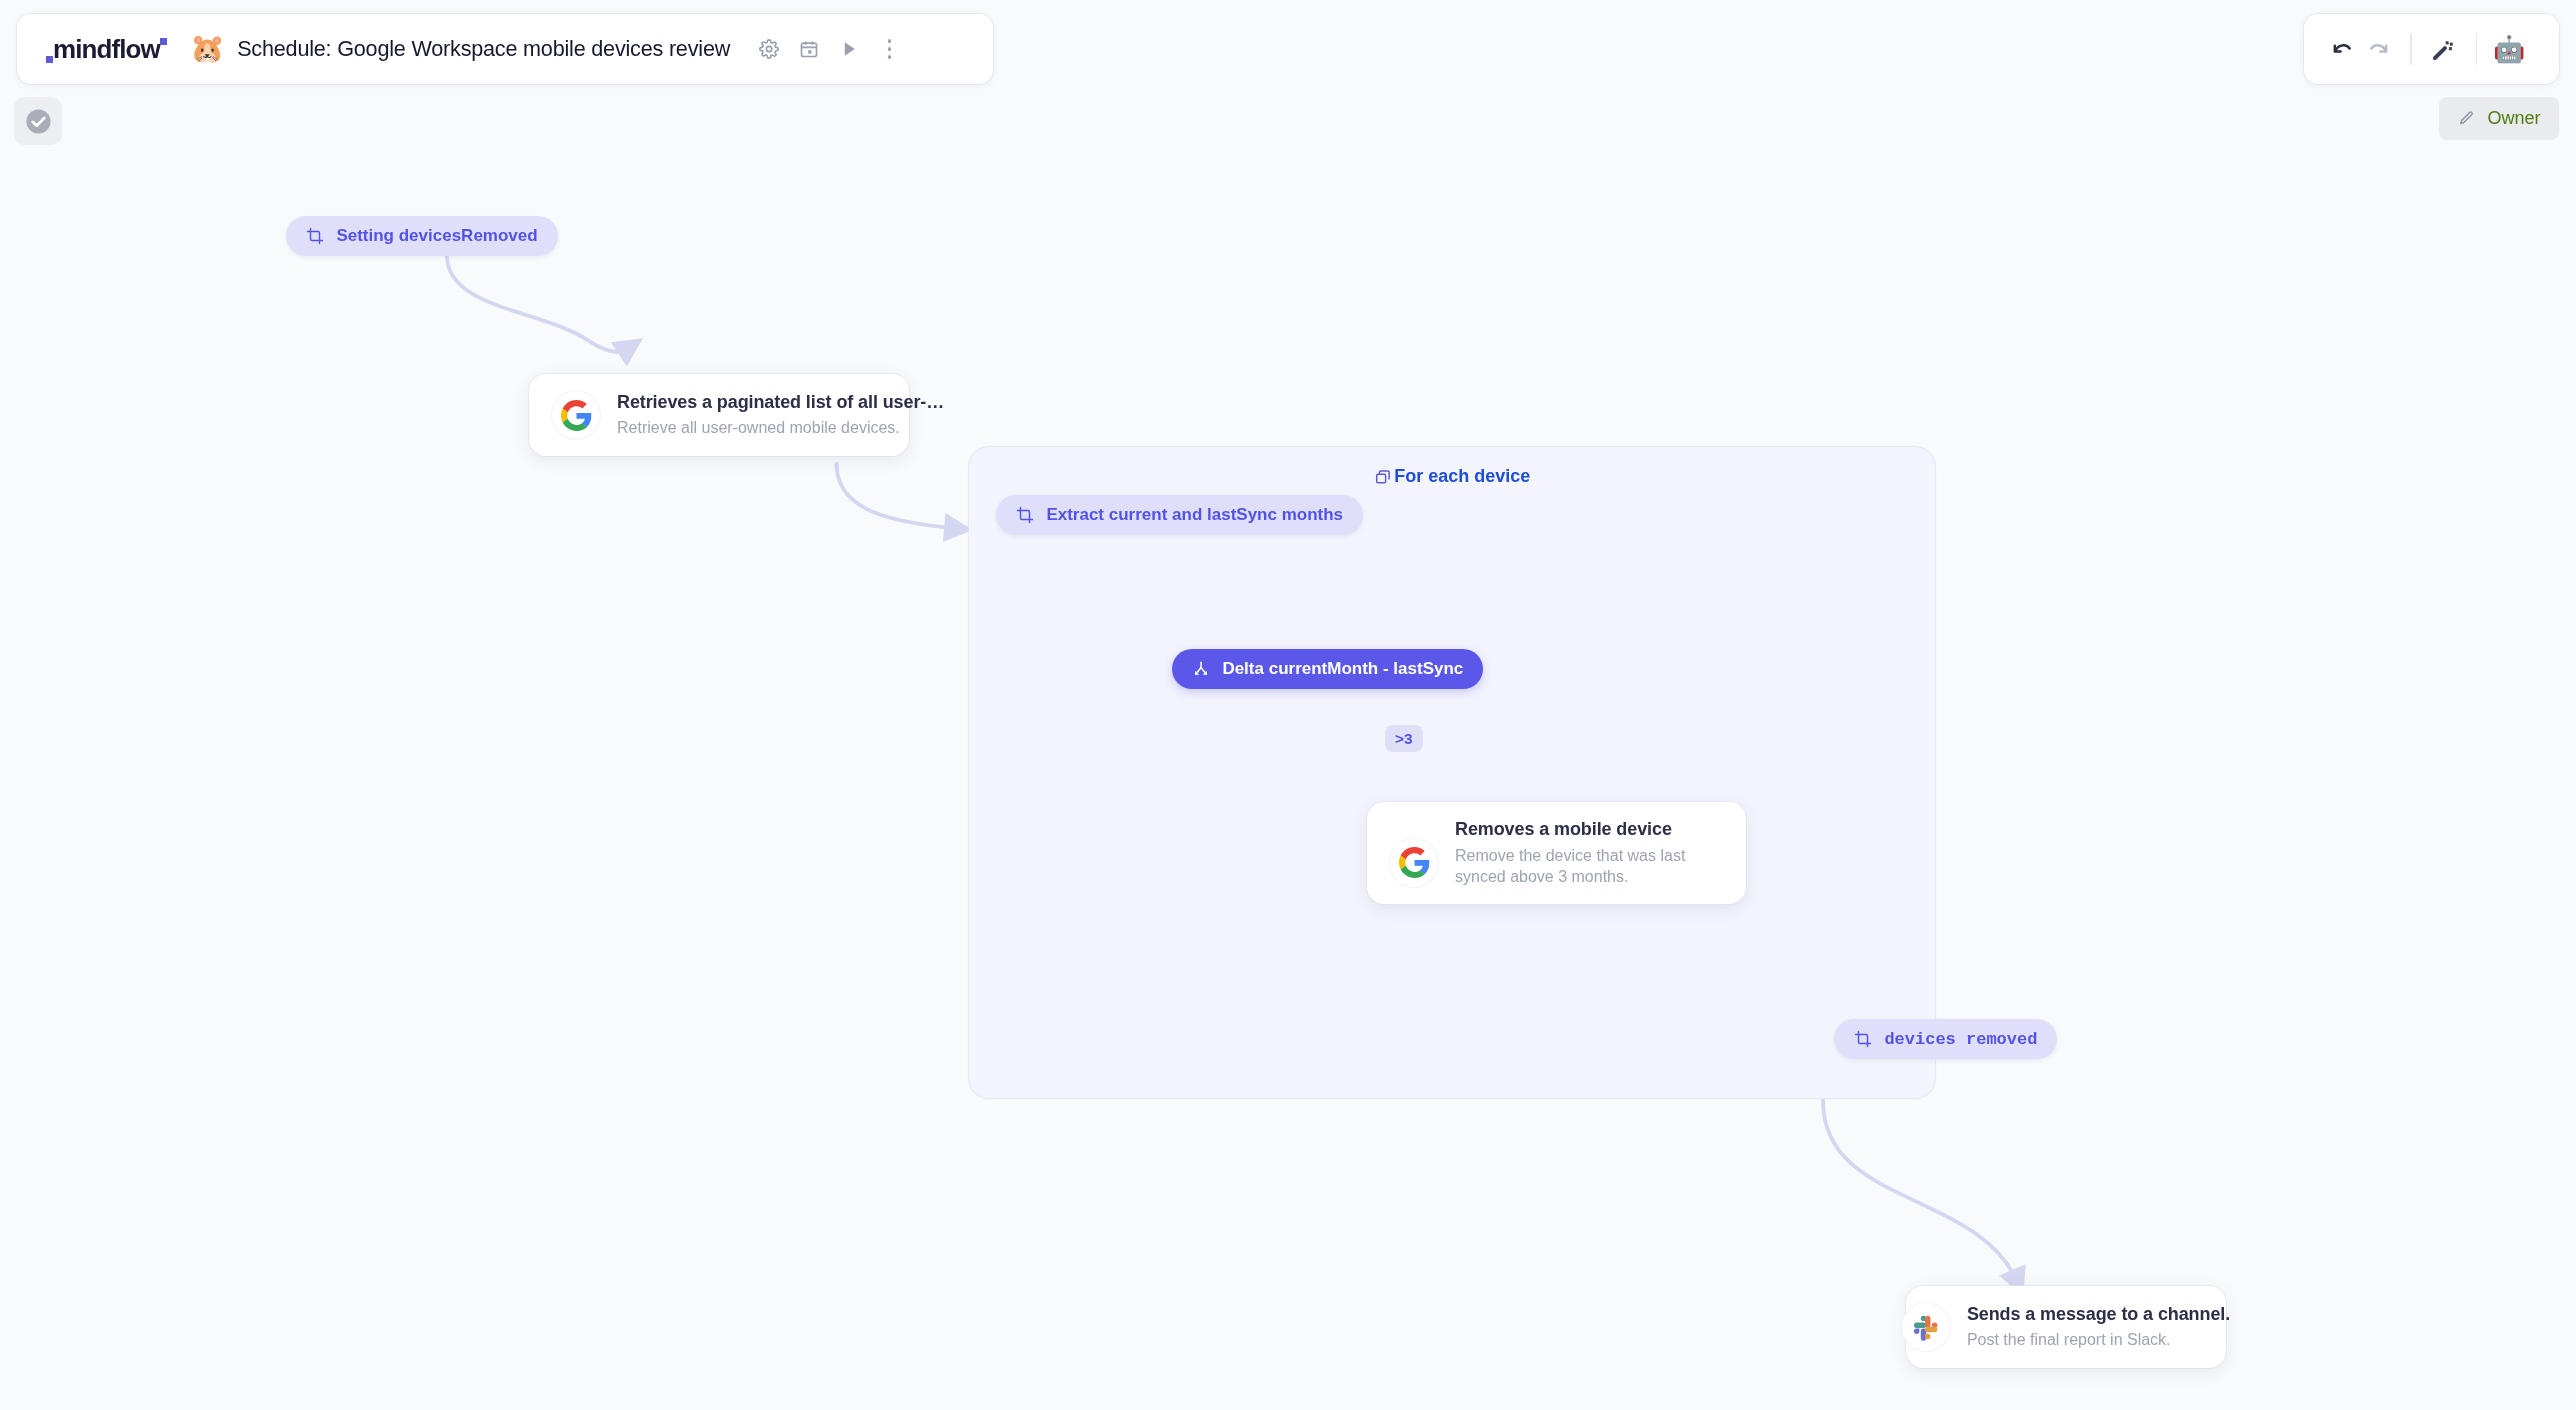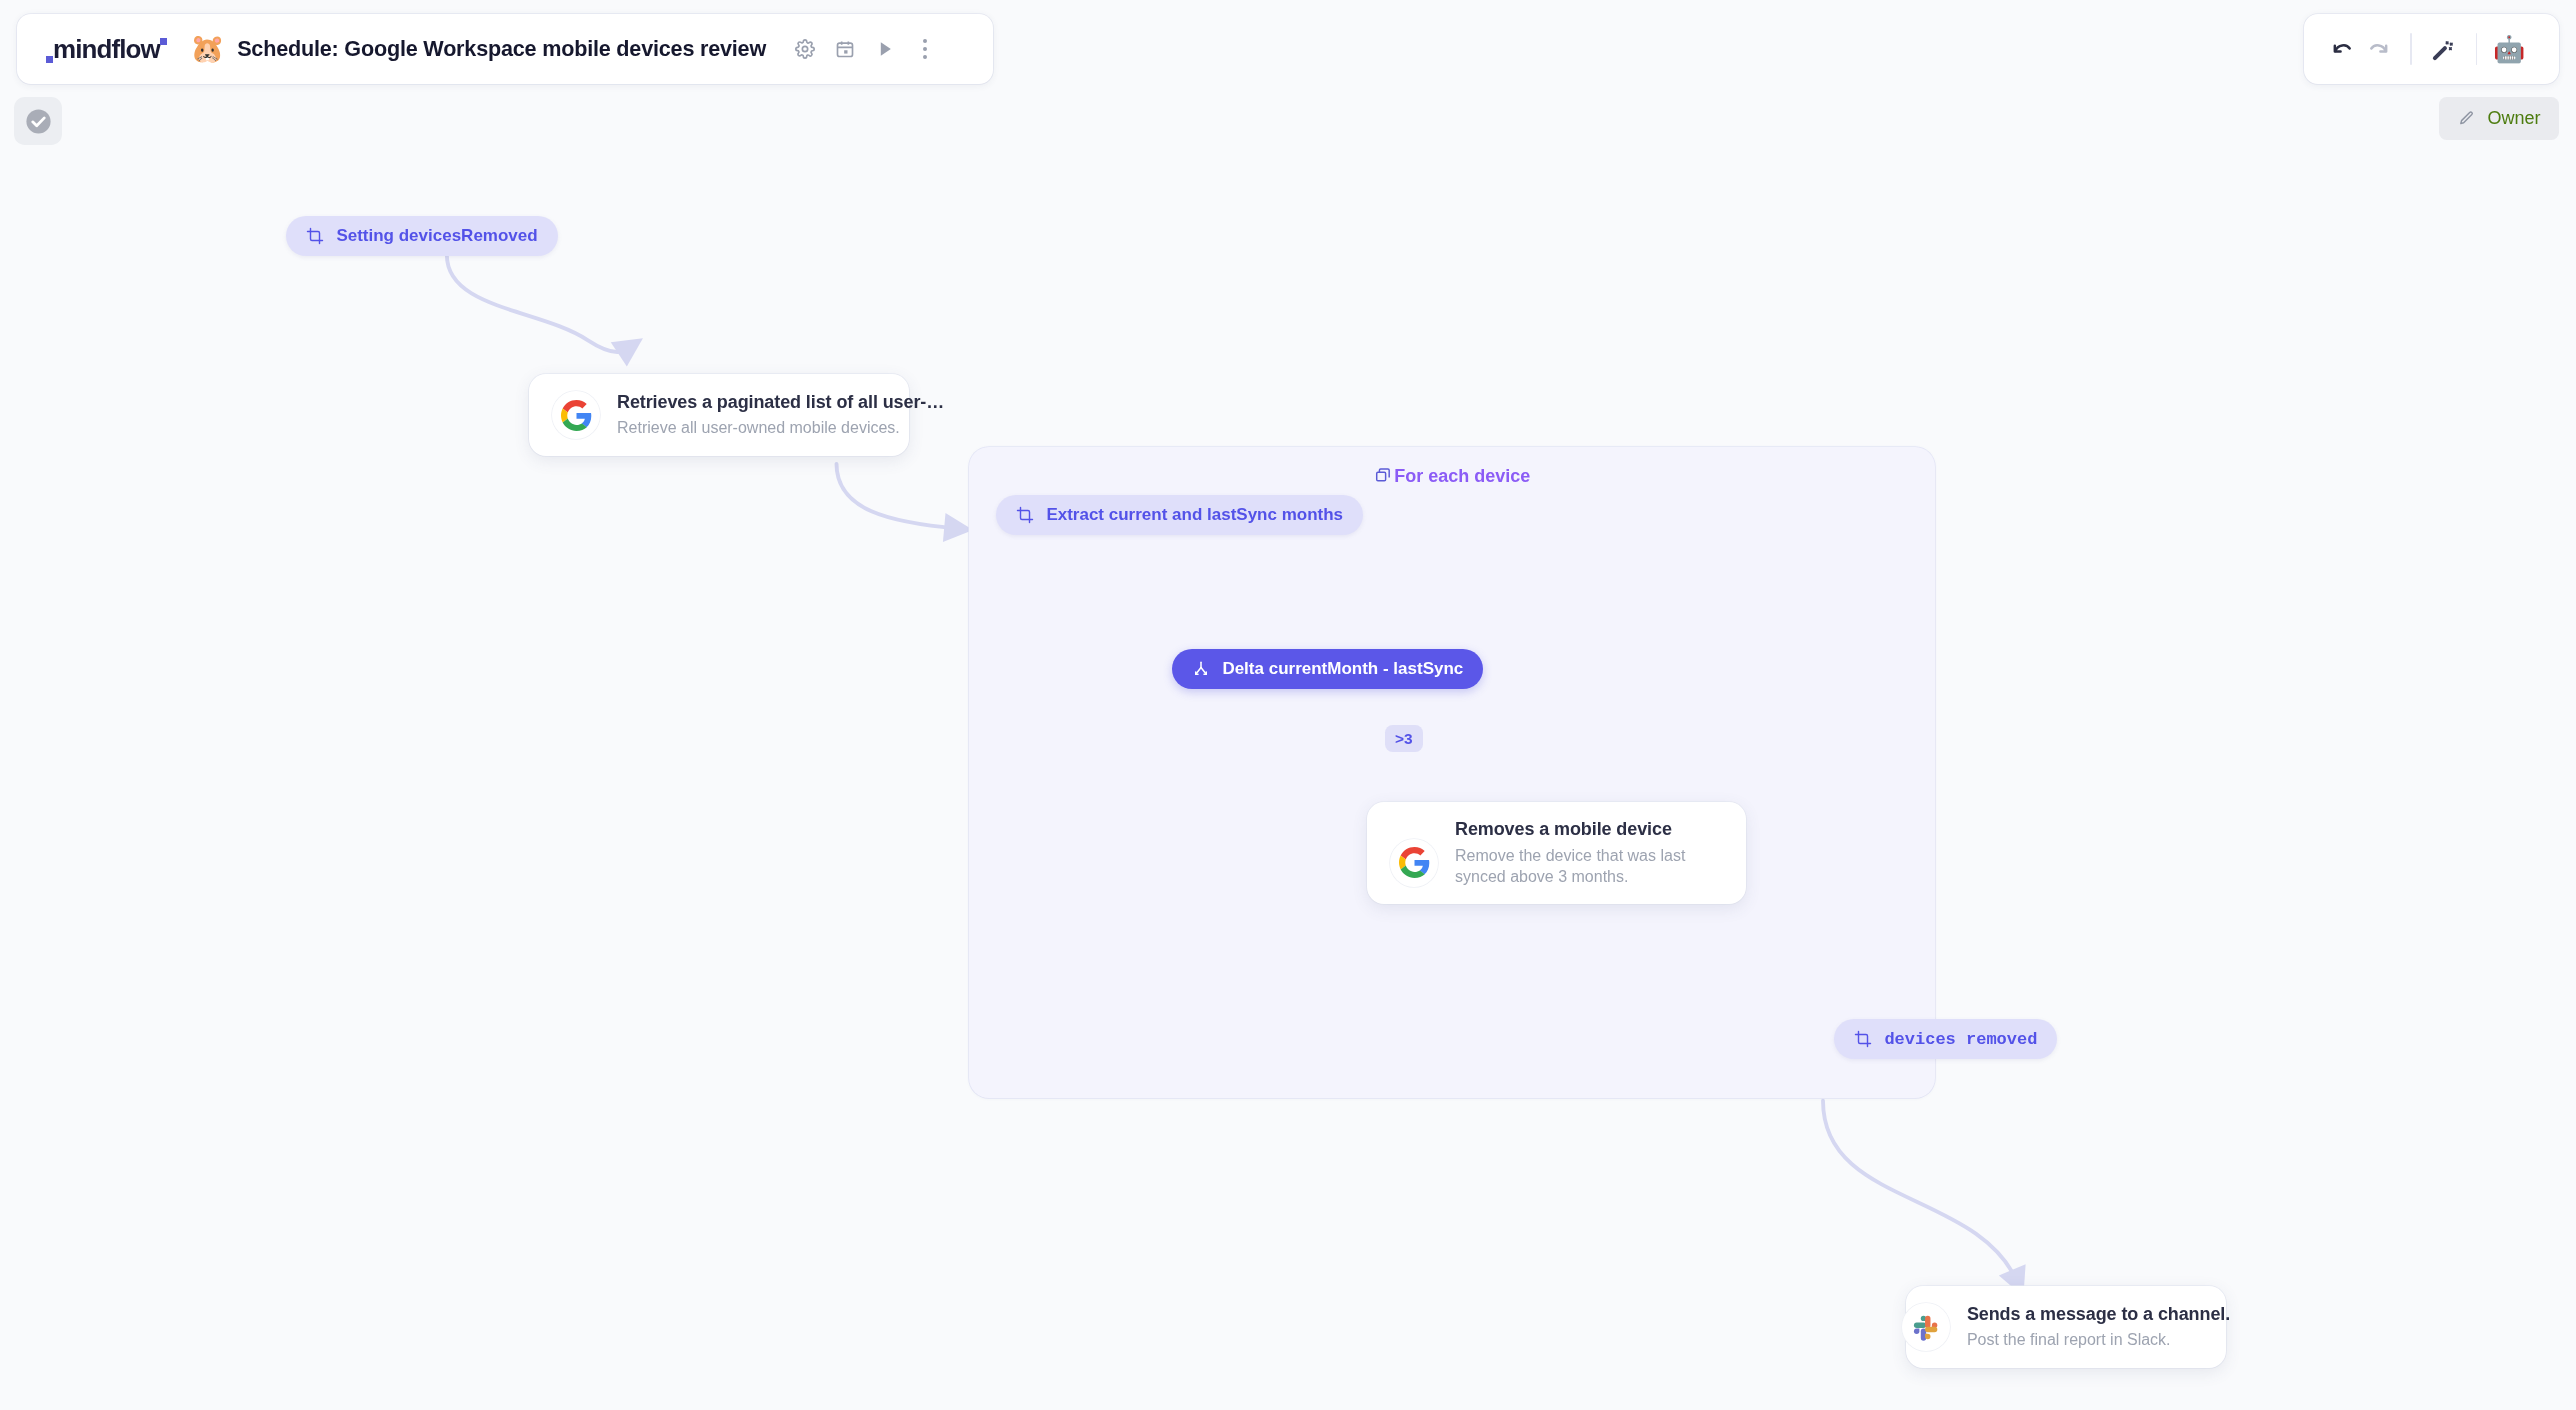--- a/index.html
+++ b/index.html
@@ -52,21 +52,21 @@
     width: 7px; height: 7px; background: #5b5bd6;
   }
   .brand-logo::after {
     content: ""; position: absolute; right: 0; top: 1.5px;
     width: 7px; height: 7px; background: #5b5bd6;
   }
 
   .wf-title-group { display: flex; align-items: center; gap: 12.4px; }
   .wf-emoji { font-size: 28px; line-height: 1; }
   .wf-title {
-    font-size: 21.6px; font-weight: 700; color: #16182e;
+    font-size: 21.6px; font-weight: 400; color: #16182e;
     letter-spacing: -0.2px; white-space: nowrap;
   }
   .title-icons { display: flex; align-items: center; gap: 20px; margin-left: 17px; }
   .ticon { width: 20px; height: 20px; color: #9aa0ae; display: flex; align-items: center; justify-content: center; }
   .ticon svg { width: 100%; height: 100%; display: block; }
   .dots-v { display:flex; flex-direction:column; gap:3.9px; align-items:center; }
   .dots-v i { width:3.9px; height:3.9px; border-radius:50%; background:#9aa0ae; display:block; }
 
   
   .toolbar {
@@ -112,22 +112,22 @@
     position: absolute;
     left: 969px; top: 447px;
     width: 966px; height: 651px;
     background: #f4f4fd;
     border-radius: 20px;
     box-shadow: 0 0.8px 3.1px rgba(90,94,140,.06), 0 0 0 0.8px rgba(228,229,247,.9);
     z-index: 2;
   }
   .loop-header {
     position: absolute; left: 0; top: 18.6px; width: 100%;
-    display: flex; align-items: flex-start; justify-content: center; gap: 2px;
-    color: #8b5cf6; font-size: 18px; font-weight: 700;
+    display: flex; align-items: flex-end; justify-content: center; gap: 2px;
+    color: #1d4ed8; font-size: 18px; font-weight: 700;
   }
   .loop-header svg { width: 18.6px; height: 18.6px; display: block; }
 
   
   .pill {
     position: absolute;
     display: inline-flex; align-items: center; gap: 12.4px;
     height: 40px;
     padding: 16px 20px;
     border-radius: 20px;

